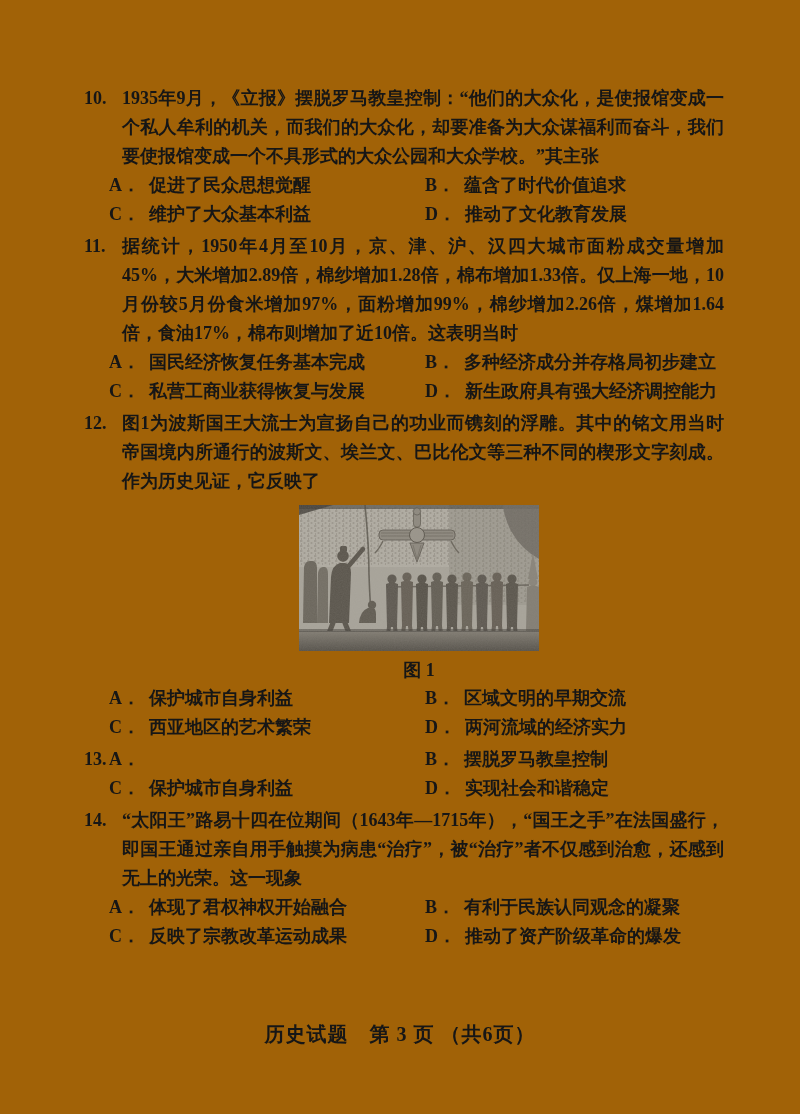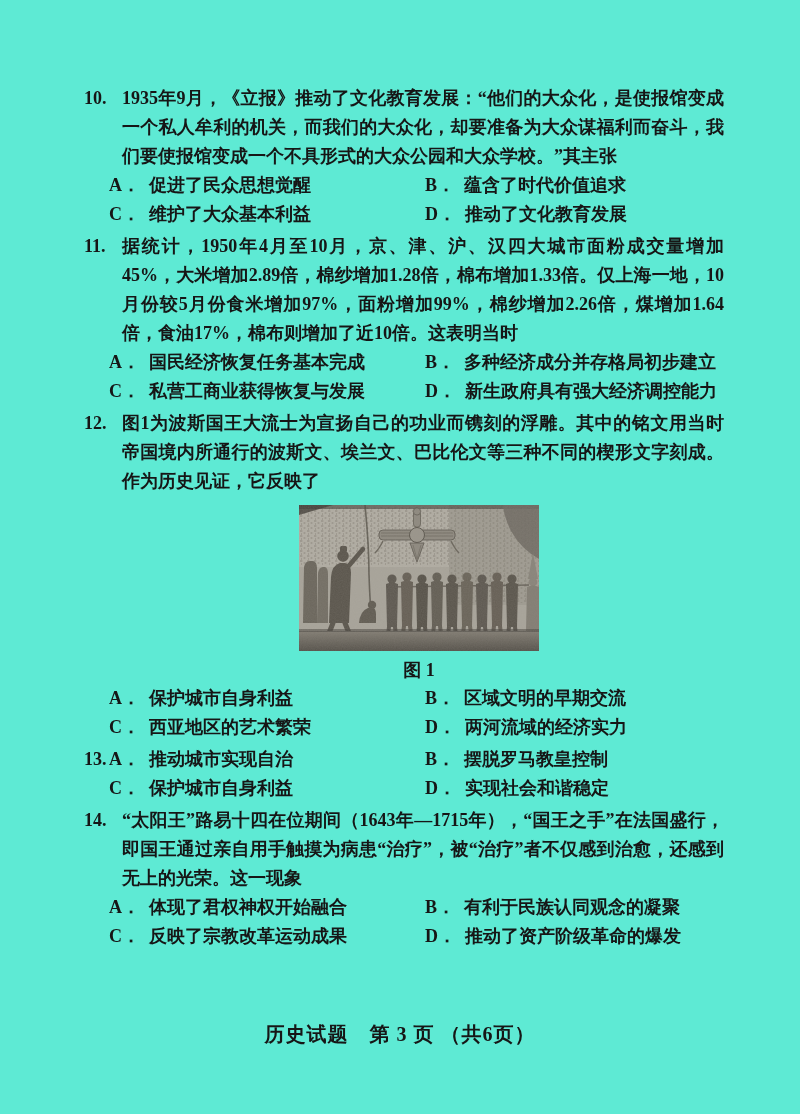--- a/index.html
+++ b/index.html
@@ -11,21 +11,21 @@
     width: 800px;
     height: 1114px;
     position: relative;
     font-family: "Liberation Serif", "DejaVu Serif", serif;
     color: #161616;
     overflow: hidden;
   }
   .page {
     position: absolute;
     inset: 0;
-    background: #5eead4;
+    background: #a16207;
   }
   .content {
     position: absolute;
     left: 84px;
     top: 84px;
     width: 640px;
   }
   .q {
     display: flex;
     margin-bottom: 3px;
@@ -93,21 +93,21 @@
 </style>
 </head>
 <body>
 
 <div class="page">
   <div class="content">
 
     <div class="q">
       <div class="qnum">10.</div>
       <div class="qbody">
-        <p class="stem">1935年9月，《立报》推动了文化教育发展：“他们的大众化，是使报馆变成一个私人牟利的机关，而我们的大众化，却要准备为大众谋福利而奋斗，我们要使报馆变成一个不具形式的大众公园和大众学校。”其主张</p>
+        <p class="stem">1935年9月，《立报》摆脱罗马教皇控制：“他们的大众化，是使报馆变成一个私人牟利的机关，而我们的大众化，却要准备为大众谋福利而奋斗，我们要使报馆变成一个不具形式的大众公园和大众学校。”其主张</p>
         <div class="options">
           <div class="opt">
               <span class="opt-label">A．</span>
               <span>促进了民众思想觉醒</span>
             </div>
           <div class="opt">
               <span class="opt-label">B．</span>
               <span>蕴含了时代价值追求</span>
             </div>
           <div class="opt">
@@ -293,21 +293,20 @@
         </div>
       </div>
     </div>
 
     <div class="q">
       <div class="qnum">13.</div>
       <div class="qbody">
         <div class="options">
           <div class="opt">
               <span class="opt-label">A．</span>
-              <span>推动城市实现自治</span>
             </div>
           <div class="opt">
               <span class="opt-label">B．</span>
               <span>摆脱罗马教皇控制</span>
             </div>
           <div class="opt">
               <span class="opt-label">C．</span>
               <span>保护城市自身利益</span>
             </div>
           <div class="opt">

